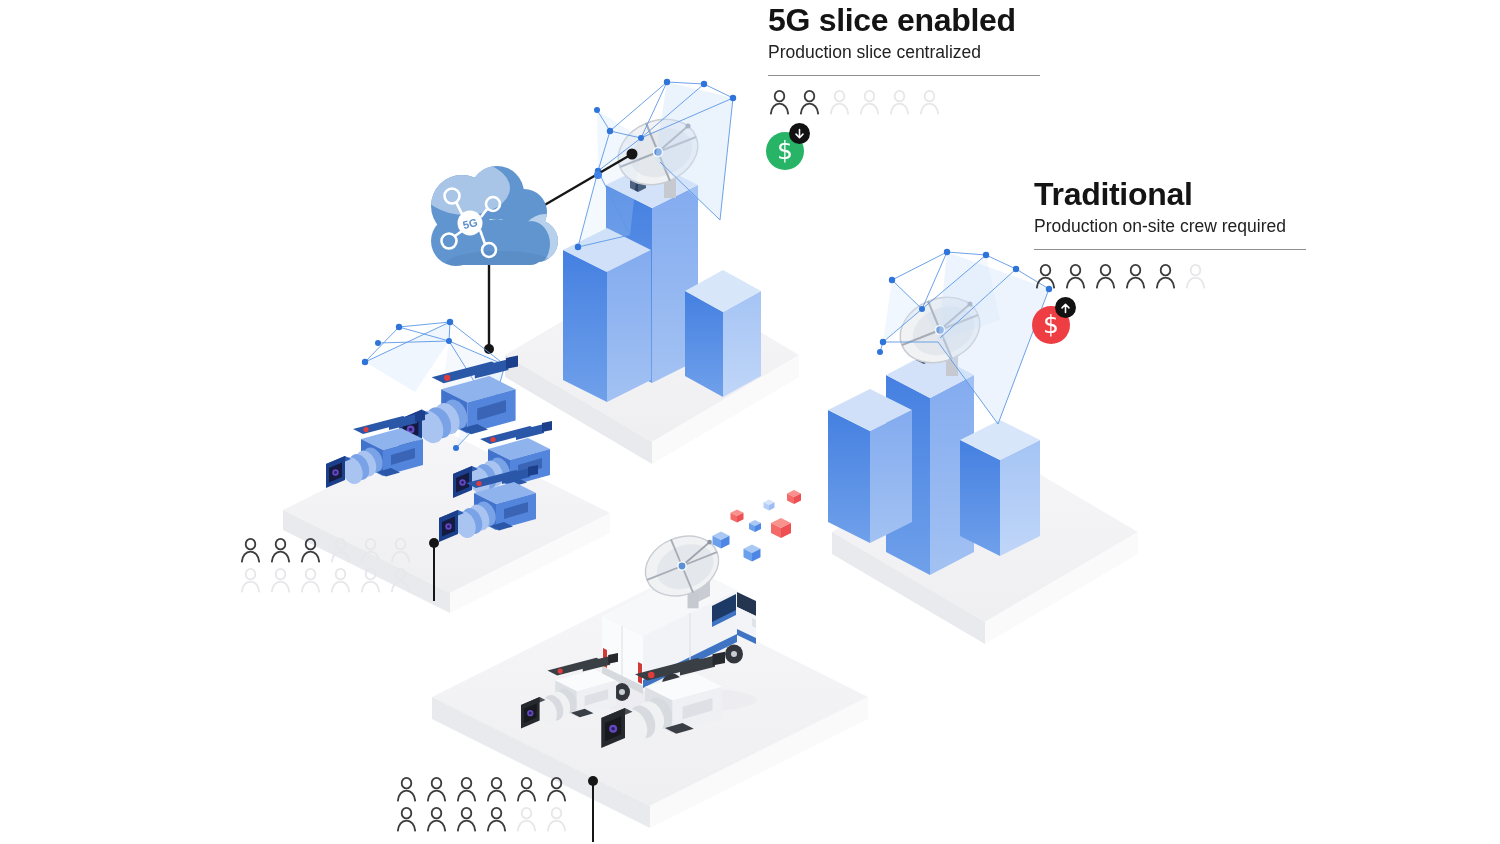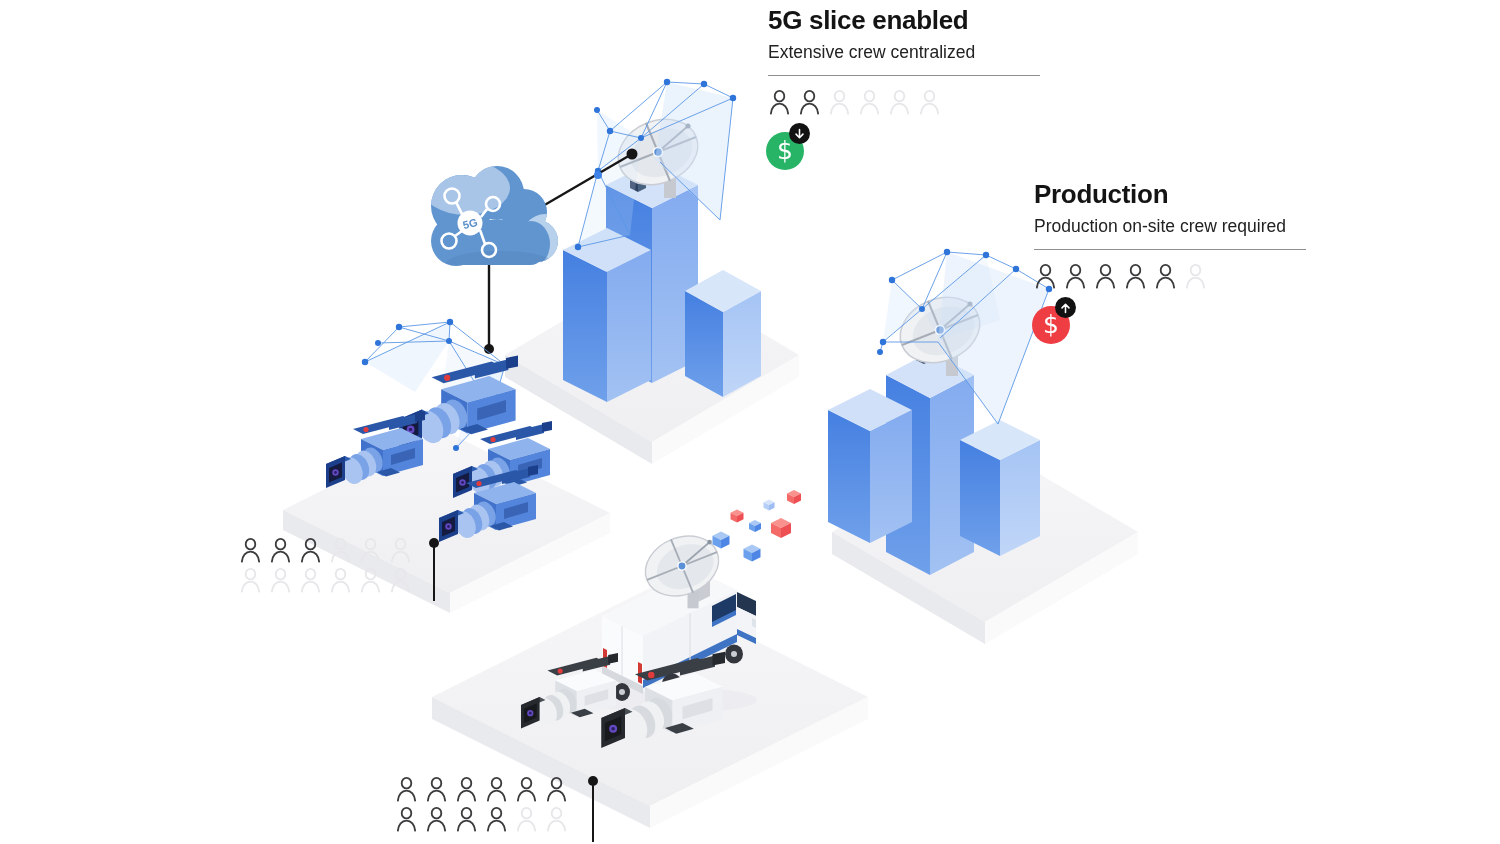--- a/index.html
+++ b/index.html
@@ -4,21 +4,21 @@
 <style>
   html,body{margin:0;padding:0;background:#fff;}
   .canvas{position:relative;width:1500px;height:844px;background:#ffffff;overflow:hidden;
           font-family:"Liberation Sans",sans-serif;}
   .scene{position:absolute;left:0;top:0;}
 
   
   .hdr{position:absolute;width:272px;}
   .hdr-5g{left:768px;top:5px;}
   .hdr-trad{left:1034px;top:179px;}
-  .hdr h1{margin:0;font-size:26px;line-height:30px;font-weight:700;color:#141414;letter-spacing:-0.3px;}
+  .hdr h1{margin:0;font-size:32px;line-height:30px;font-weight:700;color:#141414;letter-spacing:-0.3px;}
   .hdr .sub{margin:7px 0 0;font-size:17.5px;line-height:20px;color:#222;}
   .divider{height:1px;background:#8f8f92;margin-top:13px;}
   .people{display:flex;flex-direction:column;gap:4px;margin-top:13px;}
   .people-abs{position:absolute;display:flex;flex-direction:column;gap:4px;}
   .grid-cam{left:239px;top:537px;}
   .grid-van{left:395px;top:776px;}
   .person-row{display:flex;gap:7px;}
   .person{width:23px;height:26px;display:block;}
   .person ellipse,.person path{fill:none;stroke-width:1.9;stroke-linecap:round;}
   .person.on ellipse,.person.on path{stroke:#3b3b3d;}
@@ -365,21 +365,21 @@
     <g>
       <polygon points="752,544.5 760.5,548.75 752,553 743.5,548.75" fill="#a9c9f4"></polygon>
       <polygon points="743.5,548.75 752,553 752,561.5 743.5,557.25" fill="#6ba0ed"></polygon>
       <polygon points="752,553 760.5,548.75 760.5,557.25 752,561.5" fill="#4d86e4"></polygon>
     </g>
   </g>
 </svg>
 
 <div class="hdr hdr-5g">
   <h1>5G slice enabled</h1>
-  <p class="sub">Extensive crew centralized</p>
+  <p class="sub">Production slice centralized</p>
   <div class="divider"></div>
   <div class="people">
         <div class="person-row">
           <svg class="person on" viewBox="0 0 24 27">
             <ellipse cx="12" cy="7.4" rx="5" ry="5.5"></ellipse>
             <path d="M3 25.6 C3.5 19.6 7.2 15.2 12 15.2 C16.8 15.2 20.5 19.6 21 25.6"></path>
           </svg>
           <svg class="person on" viewBox="0 0 24 27">
             <ellipse cx="12" cy="7.4" rx="5" ry="5.5"></ellipse>
             <path d="M3 25.6 C3.5 19.6 7.2 15.2 12 15.2 C16.8 15.2 20.5 19.6 21 25.6"></path>
@@ -408,21 +408,21 @@
     </div>
     <div class="badge">
       <svg width="11" height="12" viewBox="0 0 12 13">
             <path d="M6 1.5 V10 M2.2 6.6 L6 10.6 L9.8 6.6" stroke="#fff" stroke-width="1.7" fill="none" stroke-linecap="round" stroke-linejoin="round"></path>
           </svg>
     </div>
   </div>
 </div>
 
 <div class="hdr hdr-trad">
-  <h1>Production</h1>
+  <h1>Traditional</h1>
   <p class="sub">Production on-site crew required</p>
   <div class="divider"></div>
   <div class="people">
         <div class="person-row">
           <svg class="person on" viewBox="0 0 24 27">
             <ellipse cx="12" cy="7.4" rx="5" ry="5.5"></ellipse>
             <path d="M3 25.6 C3.5 19.6 7.2 15.2 12 15.2 C16.8 15.2 20.5 19.6 21 25.6"></path>
           </svg>
           <svg class="person on" viewBox="0 0 24 27">
             <ellipse cx="12" cy="7.4" rx="5" ry="5.5"></ellipse>

